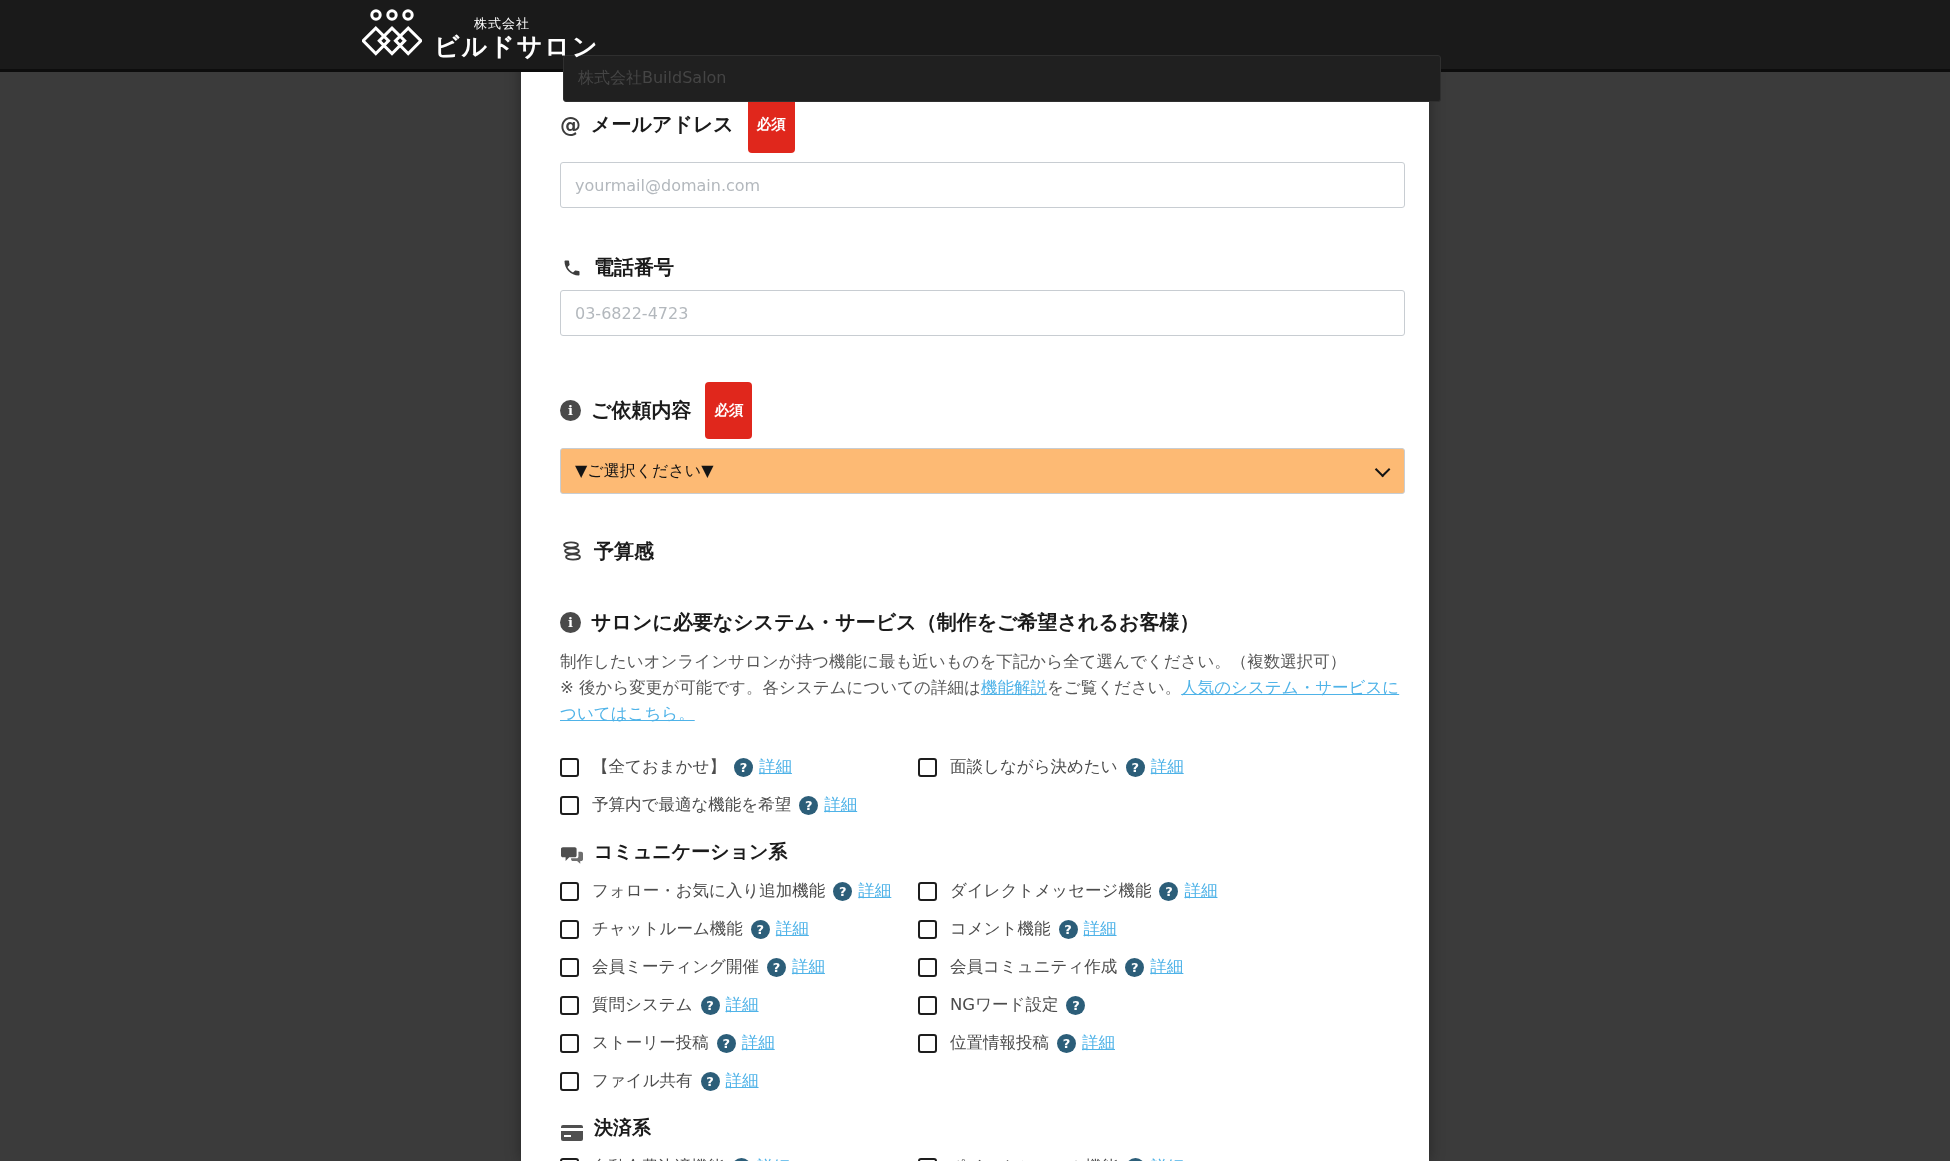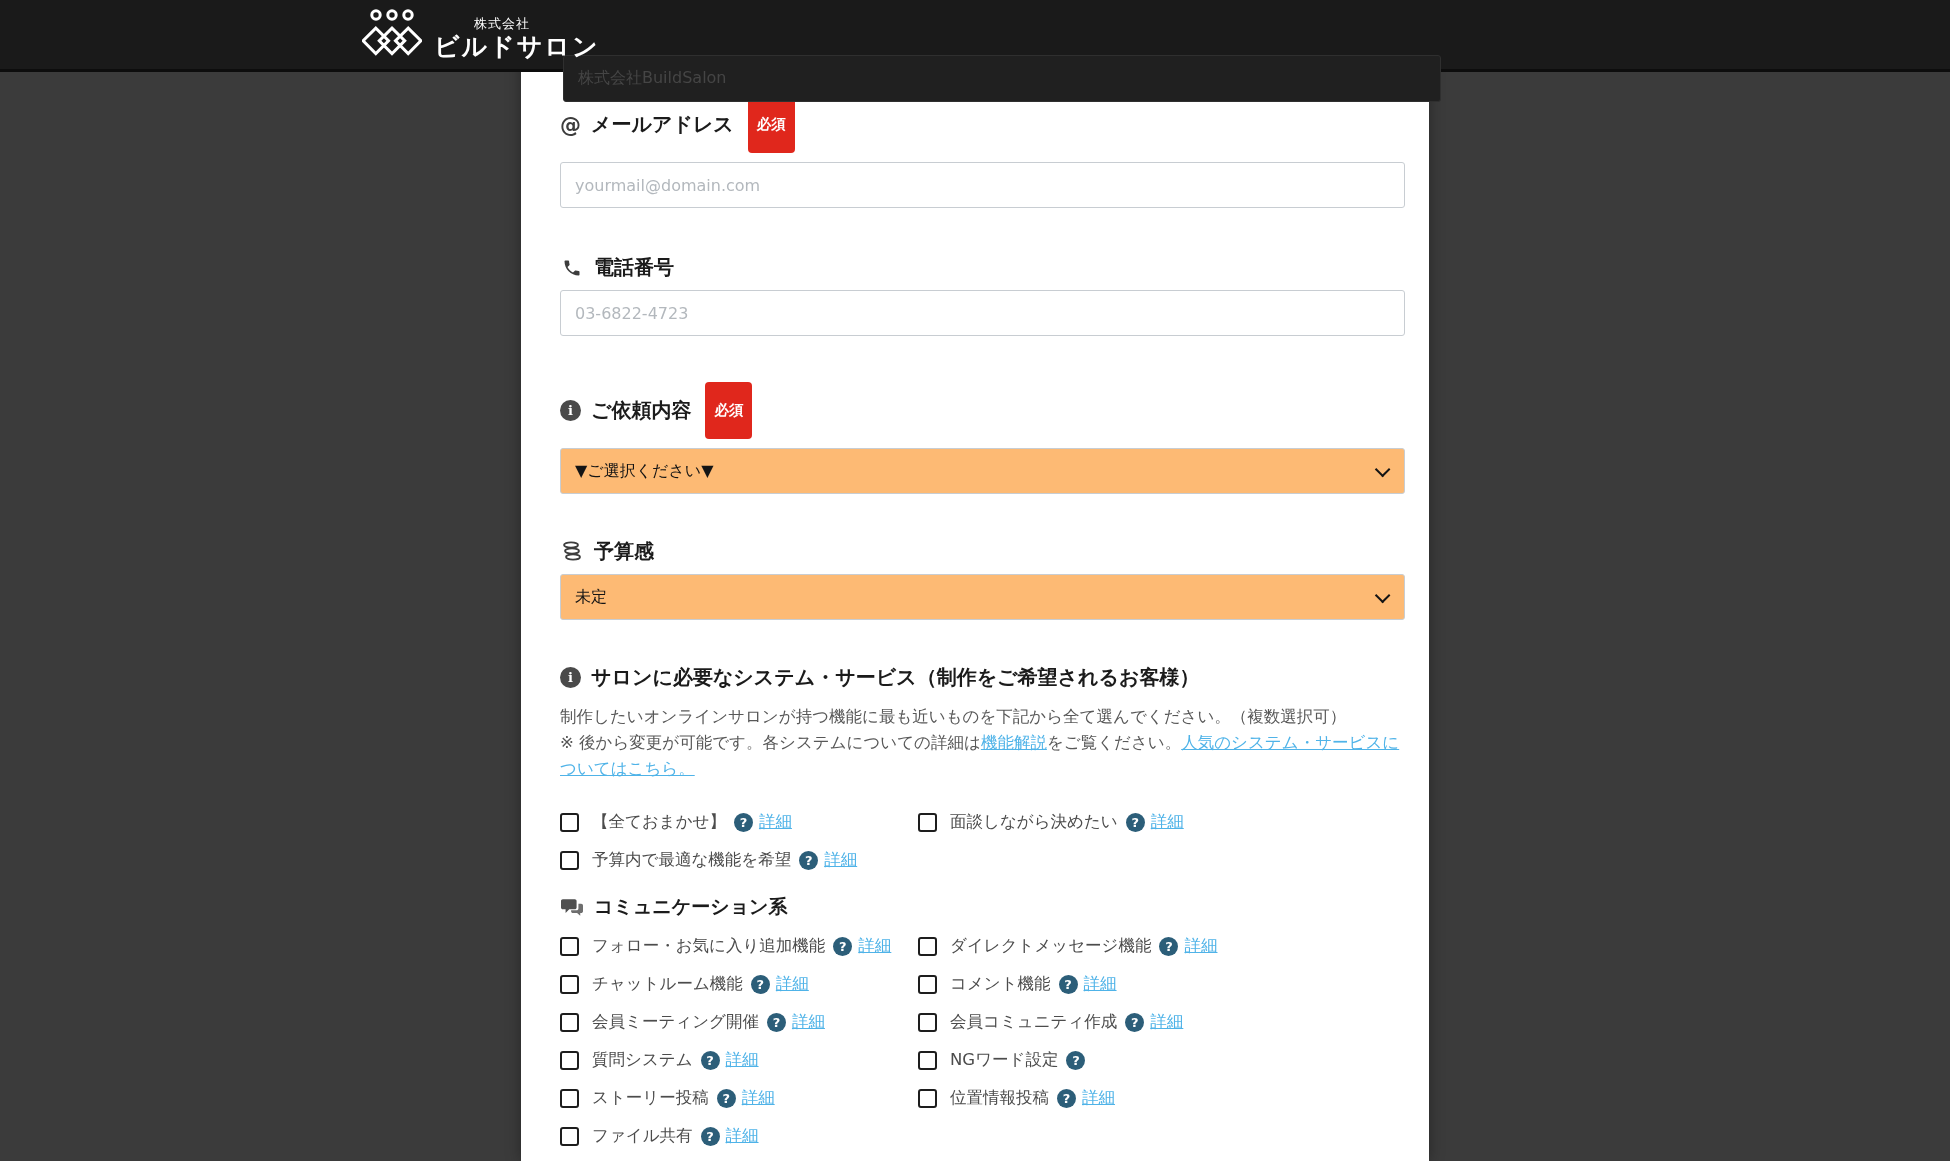--- a/index.html
+++ b/index.html
@@ -51,21 +51,21 @@
   .cb-row { display: grid; grid-template-columns: 358px 1fr; margin-bottom: 14px; }
   .cb-item { display: flex; align-items: center; min-height: 24px; white-space: nowrap; }
   .cbox { width: 19px; height: 19px; border: 2px solid #1d1d1d; border-radius: 3px; background: #fff;
             margin-right: 13px; cursor: pointer; flex: 0 0 auto; }
   .cb-label { font-size: 16.5px; color: #4c4c4c; margin-right: 8px; }
   .help-icon { display: inline-flex; width: 19px; height: 19px; border-radius: 50%; background: #2c5e79;
             color: #fff; font-size: 13px; font-weight: bold; align-items: center; justify-content: center;
             margin-right: 6px; cursor: pointer; flex: 0 0 auto; }
   .detail-link { font-size: 16.5px; }
 
-  .grp-heading { display: flex; align-items: center; gap: 10px; font-size: 19px; font-weight: bold;
+  .grp-heading { display: flex; align-items: flex-end; gap: 10px; font-size: 19px; font-weight: bold;
             color: #1b1b1b; margin: 22px 0 14px 0; }
   .grp-icon { display: inline-flex; width: 24px; justify-content: center; flex: 0 0 auto; }
 </style>
 </head>
 <body>
 
 <div class="viewport">
 
   <div class="panel">
     <div class="content">
@@ -106,24 +106,20 @@
       <div class="fgroup" style="margin-bottom:44px;">
         <div class="flabel">
           <span class="grp-icon">
             <svg width="20" height="21" viewBox="0 0 20 21" fill="none" stroke="#3d3d3d" stroke-width="1.8">
               <ellipse cx="9" cy="4" rx="7" ry="2.6"></ellipse>
                 <ellipse cx="10" cy="10" rx="7" ry="2.6"></ellipse>
                 <ellipse cx="11" cy="16" rx="7" ry="2.6"></ellipse>
             </svg>
           </span>
           <span>予算感</span>
-        </div>
-        <div class="selectbox">
-          <span>未定</span>
-          <span class="caret"></span>
         </div>
       </div>
 
       <div>
         <div class="svc-title">
           <span class="info-icon">i</span>
           <span>サロンに必要なシステム・サービス（制作をご希望されるお客様）</span>
         </div>
         <div class="svc-desc">制作したいオンラインサロンが持つ機能に最も近いものを下記から全て選んでください。（複数選択可）</div>
         <div class="svc-note"><span>※ 後から変更が可能です。各システムについての詳細は</span><a class="blue-link">機能解説</a><span>をご覧ください。</span><a class="blue-link">人気のシステム・サービスについてはこちら。</a></div>

